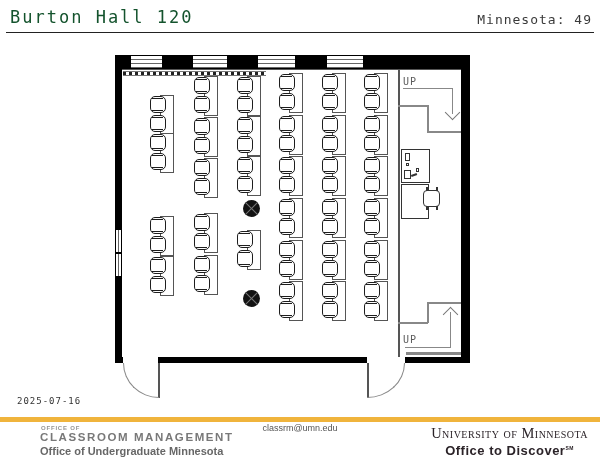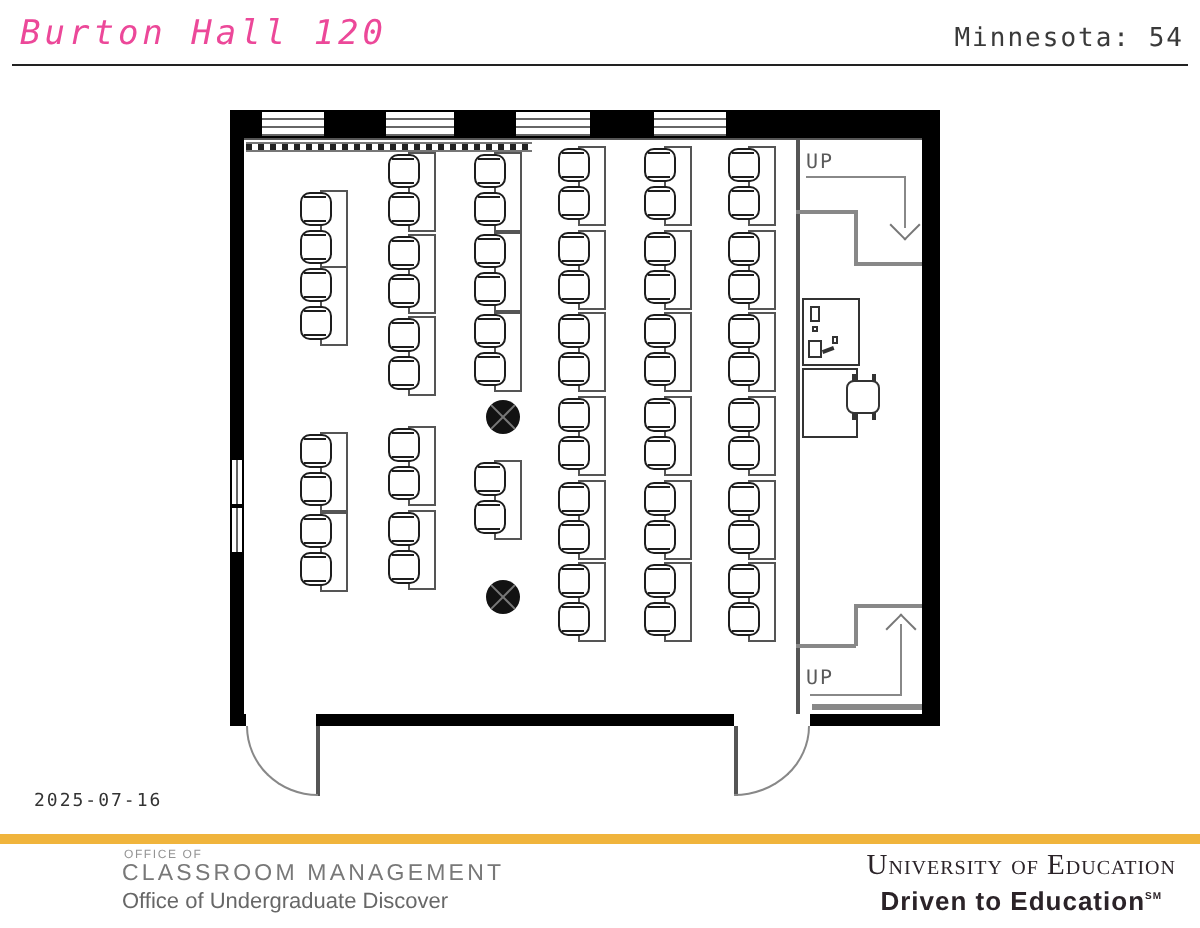--- a/index.html
+++ b/index.html
@@ -2,21 +2,21 @@
 <html><head>
 <meta charset="utf-8">
 <style>
   html,body{margin:0;padding:0;background:#fff;}
   #page{position:relative;width:600px;height:464px;background:#ffffff;overflow:hidden;
         font-family:"Liberation Sans",sans-serif;}
   .abs{position:absolute;box-sizing:border-box;}
   .cad{font-family:"DejaVu Sans Mono",monospace;color:#3c3c3c;}
 
   
-  #title{left:10px;top:7px;font-size:17px;letter-spacing:2px;color:#ec4899;font-style:italic;}
+  #title{left:10px;top:7px;font-size:17px;letter-spacing:2px;color:#14532d;}
   #capacity{right:8px;top:12px;font-size:13px;letter-spacing:1px;color:#3a3a3a;}
   #header-rule{left:6px;top:32px;width:588px;height:0;border-top:1.4px solid #222;}
 
   
   .wall{background:#000;}
   .win-h{background:repeating-linear-gradient(to bottom,#fff 0 3px,#666 3px 4px);
          border-top:1.5px solid #000;border-bottom:1.5px solid #000;}
   .win-v{background:repeating-linear-gradient(to right,#fff 0 2px,#666 2px 3px);
          border-left:1.5px solid #000;border-right:1.5px solid #000;}
   .thinline{background:#555;}
@@ -37,37 +37,37 @@
   .chev{width:11px;height:11px;border-left:1.6px solid #777;border-bottom:1.6px solid #777;}
 
   
   .box{border:1px solid #333;background:#fff;}
   .taskchair{width:17px;height:17px;border:1.4px solid #333;border-radius:4px;background:#fff;}
   .stub{background:#333;}
 
   
   #date{left:17px;top:396px;font-size:9px;letter-spacing:1px;color:#333;}
   #goldbar{left:0;top:417px;width:600px;height:5px;background:#F0B43C;}
-  #office{left:61px;top:425px;color:#6e6e6e;}
+  #office{left:40px;top:425px;color:#6e6e6e;font-weight:bold;}
   #office .l1{font-size:6px;letter-spacing:0.8px;color:#949494;margin-left:1px;}
   #office .l2{font-size:11.5px;letter-spacing:1.6px;color:#787878;margin-top:0px;}
   #office .l3{font-size:11px;color:#676767;margin-top:2px;}
   #contact{left:225px;top:423px;width:150px;text-align:center;font-size:9px;color:#555;line-height:11.5px;}
   #brand{right:12px;top:425px;text-align:center;color:#2b2328;}
   #brand .u{font-family:"Liberation Serif",serif;font-variant:small-caps;font-size:14.5px;letter-spacing:0.5px;}
   #brand .d{font-size:13px;font-weight:bold;letter-spacing:0.5px;margin-top:1px;}
   #brand sup{font-size:5px;}
 </style>
 </head>
 <body>
 
 <div id="page">
 
   <div id="title" class="abs cad">Burton Hall 120</div>
-  <div id="capacity" class="abs cad"><span>Minnesota:</span>&nbsp;<span>54</span></div>
+  <div id="capacity" class="abs cad"><span>Minnesota:</span>&nbsp;<span>49</span></div>
   <div id="header-rule" class="abs"></div>
 
   <div id="plan" class="abs" style="left:0;top:0;width:600px;height:464px;">
 
     <div class="abs wall" style="left:115px;top:55px;width:16px;height:14px;"></div>
     <div class="abs win-h" style="left:131px;top:55px;width:31px;height:14px;"></div>
     <div class="abs wall" style="left:162px;top:55px;width:31px;height:14px;"></div>
     <div class="abs win-h" style="left:193px;top:55px;width:34px;height:14px;"></div>
     <div class="abs wall" style="left:227px;top:55px;width:31px;height:14px;"></div>
     <div class="abs win-h" style="left:258px;top:55px;width:37px;height:14px;"></div>
@@ -226,24 +226,25 @@
         <div class="pillar abs" style="left: 243px; top: 290px;"></div>
       </div>
   </div>
 
   <div id="date" class="abs cad">2025-07-16</div>
   <div id="goldbar" class="abs"></div>
 
   <div id="office" class="abs">
     <div class="l1">OFFICE OF</div>
     <div class="l2">CLASSROOM MANAGEMENT</div>
-    <div class="l3">Office of Undergraduate Discover</div>
+    <div class="l3">Office of Undergraduate Minnesota</div>
   </div>
 
   <div id="contact" class="abs">
+    <div>classrm@umn.edu</div>
   </div>
 
   <div id="brand" class="abs">
-    <div class="u">University of Education</div>
-    <div class="d"><span>Driven to Education</span><sup>SM</sup></div>
+    <div class="u">University of Minnesota</div>
+    <div class="d"><span>Office to Discover</span><sup>SM</sup></div>
   </div>
 
 </div>
 
 </body></html>

